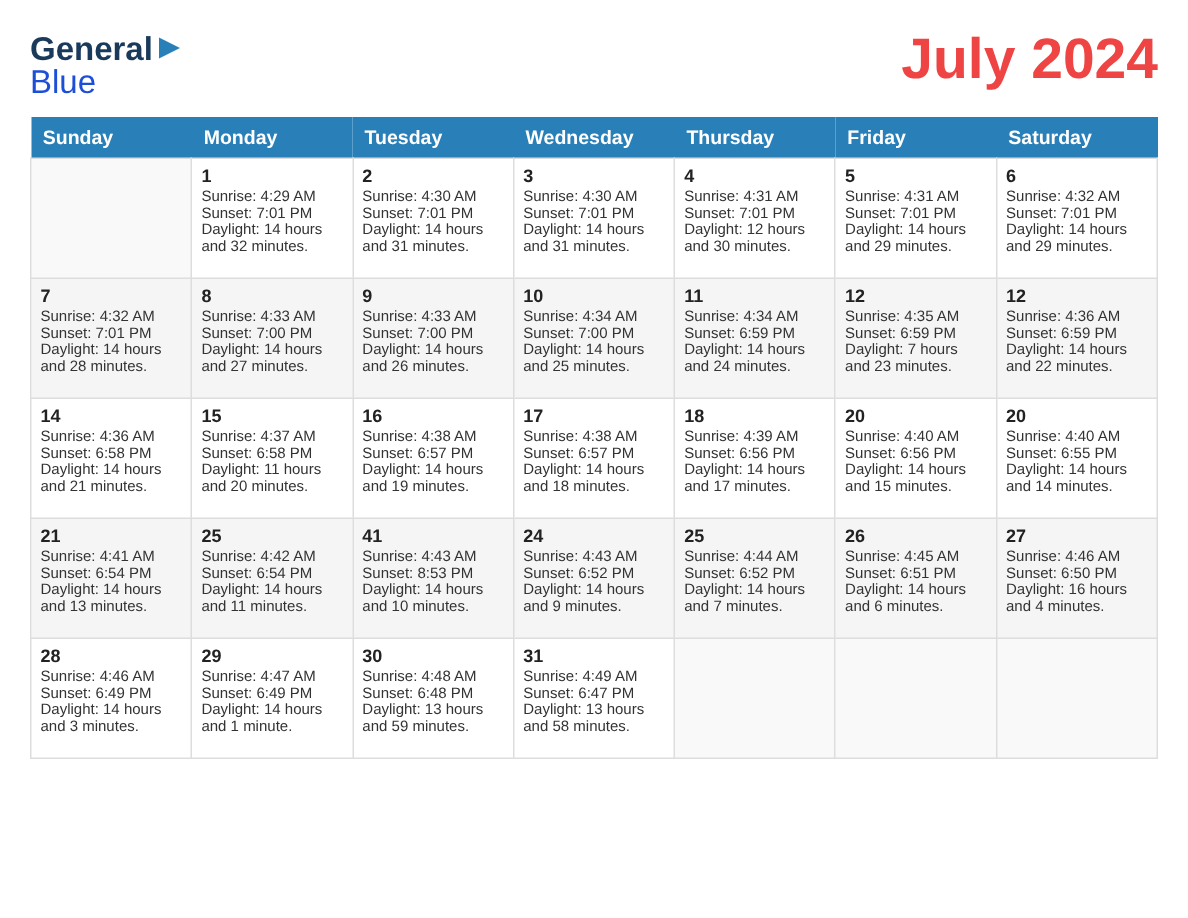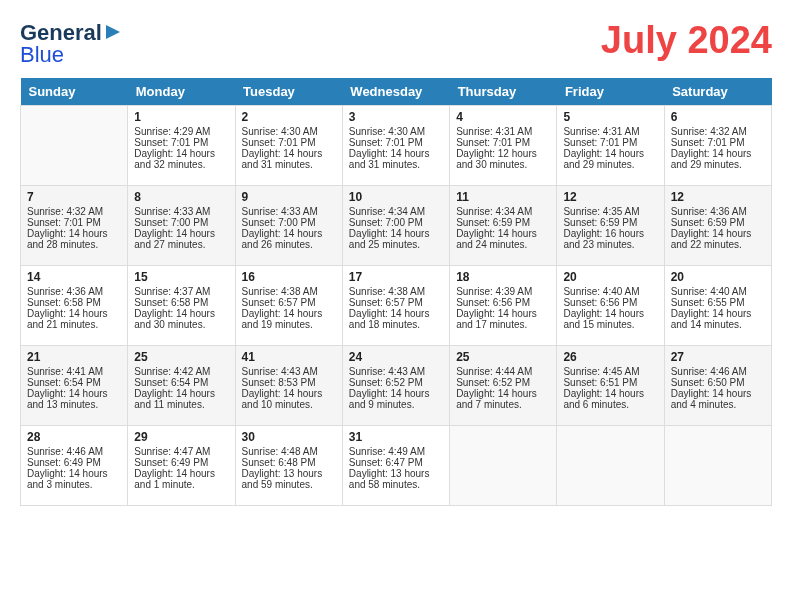--- a/index.html
+++ b/index.html
@@ -146,35 +146,35 @@
           <span>Sunrise: 4:34 AM</span><br>
           <span>Sunset: 7:00 PM</span><br>
           <span>Daylight: 14 hours and 25 minutes.</span></td>
         <td><span class="day-number">11</span>
           <span>Sunrise: 4:34 AM</span><br>
           <span>Sunset: 6:59 PM</span><br>
           <span>Daylight: 14 hours and 24 minutes.</span></td>
         <td><span class="day-number">12</span>
           <span>Sunrise: 4:35 AM</span><br>
           <span>Sunset: 6:59 PM</span><br>
-          <span>Daylight: 16 hours and 23 minutes.</span></td>
+          <span>Daylight: 7 hours and 23 minutes.</span></td>
         <td><span class="day-number">12</span>
           <span>Sunrise: 4:36 AM</span><br>
           <span>Sunset: 6:59 PM</span><br>
           <span>Daylight: 14 hours and 22 minutes.</span></td>
       </tr>
       <tr>
         <td><span class="day-number">14</span>
           <span>Sunrise: 4:36 AM</span><br>
           <span>Sunset: 6:58 PM</span><br>
           <span>Daylight: 14 hours and 21 minutes.</span></td>
         <td><span class="day-number">15</span>
           <span>Sunrise: 4:37 AM</span><br>
           <span>Sunset: 6:58 PM</span><br>
-          <span>Daylight: 14 hours and 30 minutes.</span></td>
+          <span>Daylight: 11 hours and 20 minutes.</span></td>
         <td><span class="day-number">16</span>
           <span>Sunrise: 4:38 AM</span><br>
           <span>Sunset: 6:57 PM</span><br>
           <span>Daylight: 14 hours and 19 minutes.</span></td>
         <td><span class="day-number">17</span>
           <span>Sunrise: 4:38 AM</span><br>
           <span>Sunset: 6:57 PM</span><br>
           <span>Daylight: 14 hours and 18 minutes.</span></td>
         <td><span class="day-number">18</span>
           <span>Sunrise: 4:39 AM</span><br>
@@ -210,21 +210,21 @@
           <span>Sunrise: 4:44 AM</span><br>
           <span>Sunset: 6:52 PM</span><br>
           <span>Daylight: 14 hours and 7 minutes.</span></td>
         <td><span class="day-number">26</span>
           <span>Sunrise: 4:45 AM</span><br>
           <span>Sunset: 6:51 PM</span><br>
           <span>Daylight: 14 hours and 6 minutes.</span></td>
         <td><span class="day-number">27</span>
           <span>Sunrise: 4:46 AM</span><br>
           <span>Sunset: 6:50 PM</span><br>
-          <span>Daylight: 14 hours and 4 minutes.</span></td>
+          <span>Daylight: 16 hours and 4 minutes.</span></td>
       </tr>
       <tr>
         <td><span class="day-number">28</span>
           <span>Sunrise: 4:46 AM</span><br>
           <span>Sunset: 6:49 PM</span><br>
           <span>Daylight: 14 hours and 3 minutes.</span></td>
         <td><span class="day-number">29</span>
           <span>Sunrise: 4:47 AM</span><br>
           <span>Sunset: 6:49 PM</span><br>
           <span>Daylight: 14 hours and 1 minute.</span></td>

